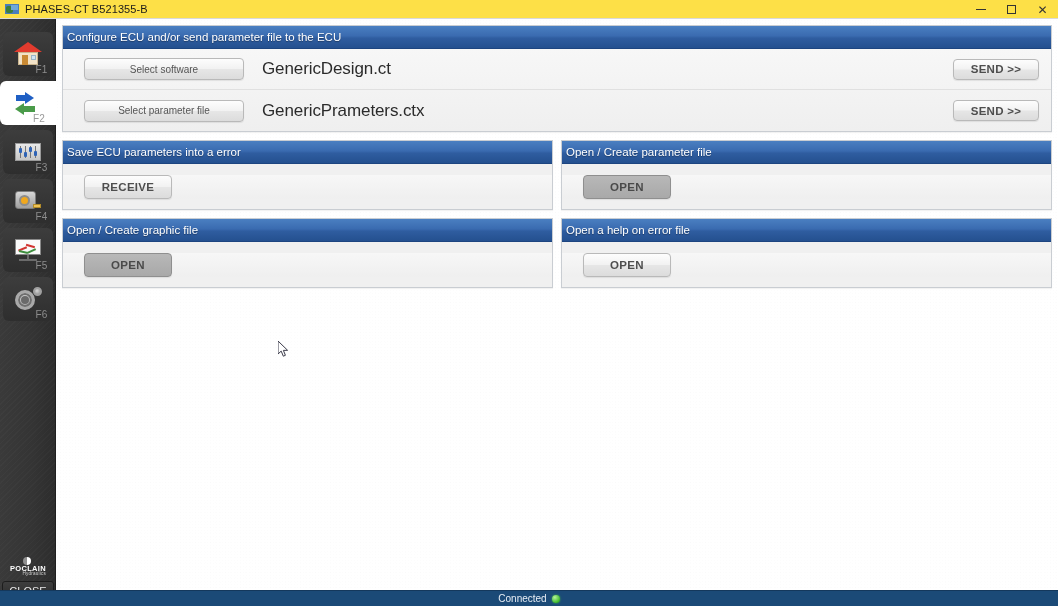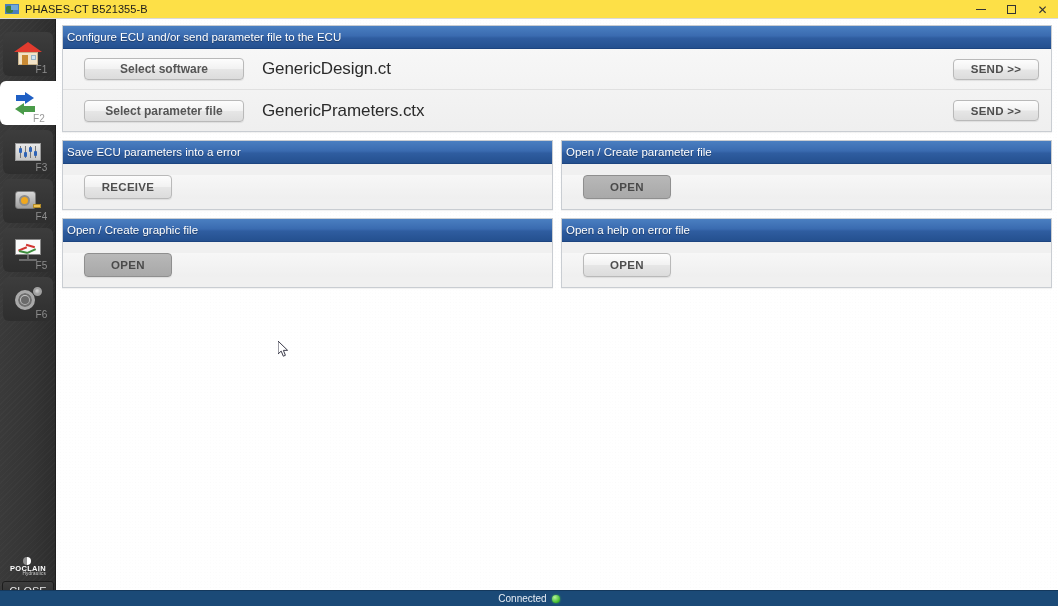--- a/index.html
+++ b/index.html
@@ -170,25 +170,24 @@
   
   .file-row {
     height: 41px; display: flex; align-items: center; position: relative;
     border-bottom: 1px solid #e0e0e0;
   }
   .file-row:last-child { border-bottom: none; }
 
   .btn {
     border: 1px solid #b9b9b9; border-radius: 4px;
     background: linear-gradient(to bottom, #fdfdfd 0%, #f2f2f2 48%, #e6e6e6 52%, #dcdcdc 100%);
-    color: #555; font-size: 12px;
+    color: #555; font-size: 10px;
     display: flex; align-items: center; justify-content: center;
     cursor: pointer;
     box-shadow: 0 1px 1px rgba(0,0,0,0.08);
-    font-weight: bold;
   }
   .btn.pressed {
     background: linear-gradient(to bottom, #b8b8b8 0%, #b0b0b0 50%, #a9a9a9 100%);
     border-color: #8f8f8f; color: #4a4a4a;
   }
   .btn-select { width: 160px; height: 22px; margin-left: 21px; }
   .btn-send { width: 86px; height: 21px; position: absolute; right: 12px; font-size: 11.5px; font-weight: bold; color: #4e4e4e; letter-spacing: .3px; }
   .file-name {
     margin-left: 18px; font-size: 17px; color: #2b2b2b; font-weight: normal;
     letter-spacing: -0.1px;

